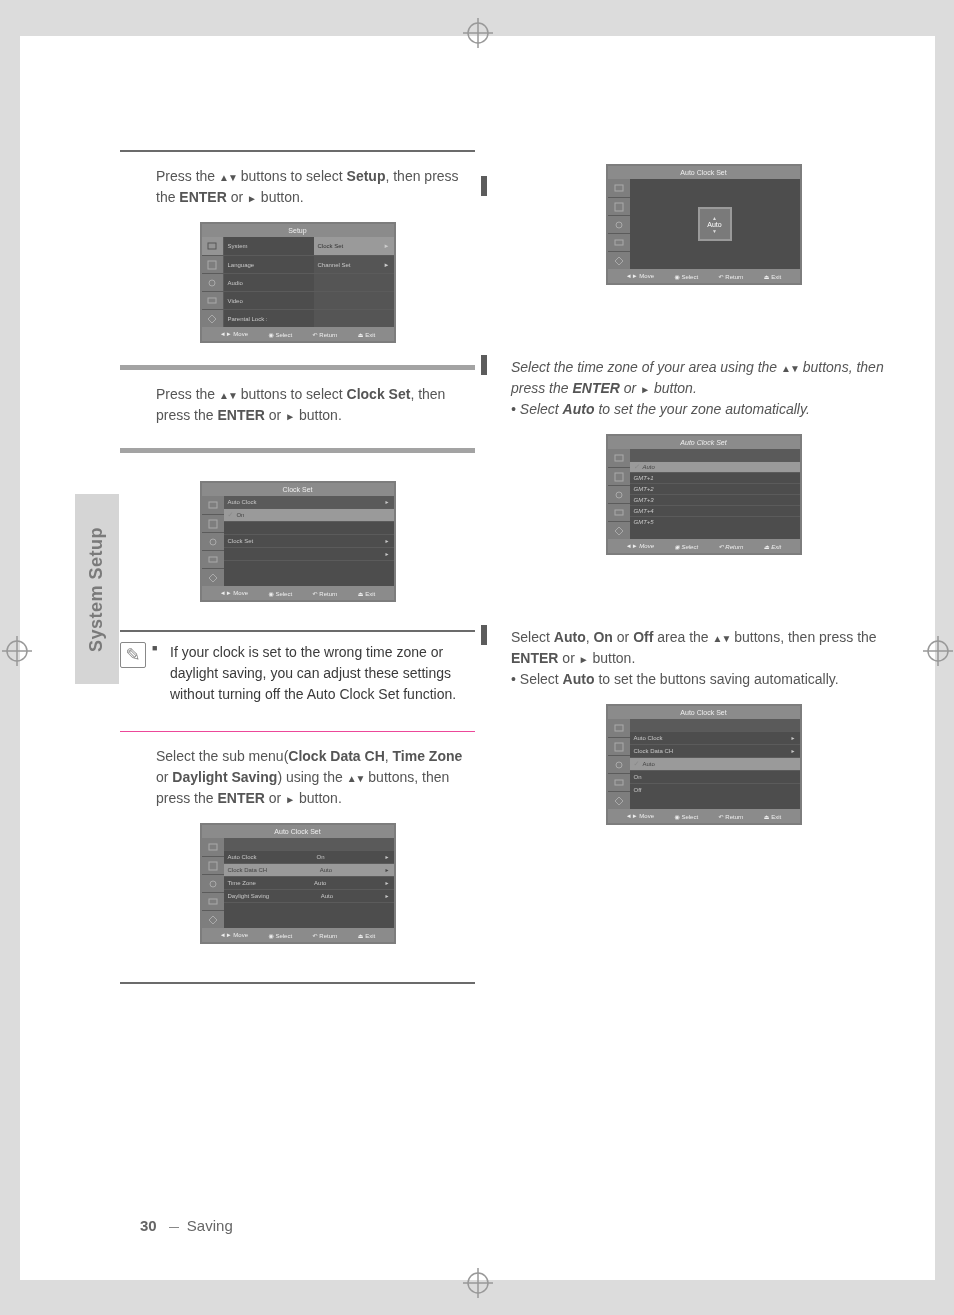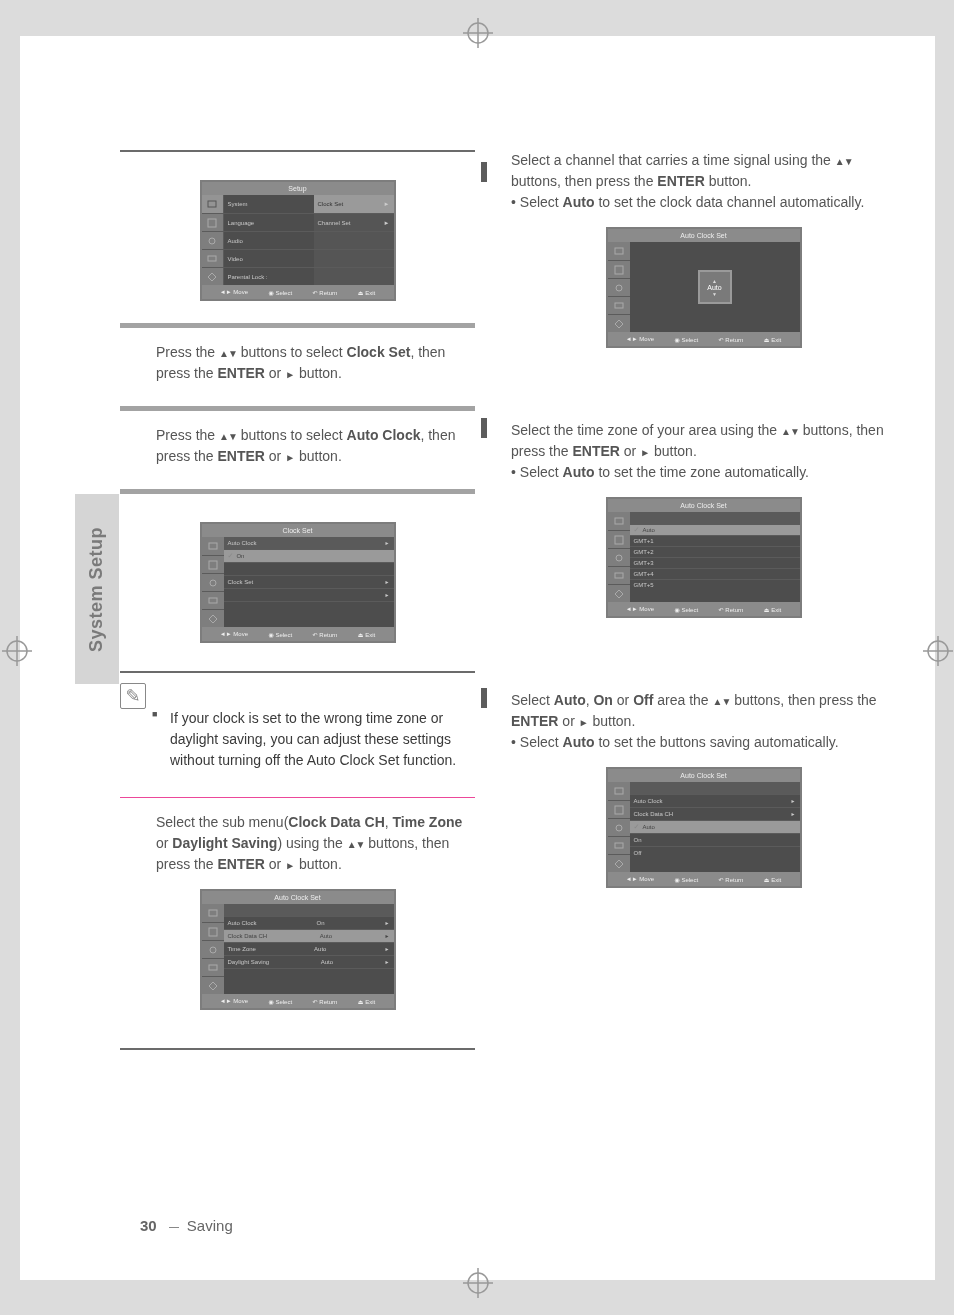--- a/index.html
+++ b/index.html
@@ -161,21 +161,21 @@
     padding: 10px 0 26px 0;
     border-top: 2px solid #6b6b6b;
     margin-top: 6px;
   }
   .note .nicon {
     width: 26px; height:26px; flex:none;
     border:1.5px solid #888; border-radius:2px;
     display:flex; align-items:center; justify-content:center;
     font-size: 18px; color:#888;
   }
-  .note .ntext { line-height:1.5; padding-left: 10px; position:relative;margin-top:25px;}
+  .note .ntext { line-height:1.5; padding-left: 10px; position:relative;}
   .note .ntext::before {
     content:"■"; position:absolute; left:-8px; top:0; font-size:9px; color:#555;
   }
 
   .right .step .body { padding-left: 0; }
   .bar {
     width: 6px;
     background: #5c5c5c;
     position: absolute;
     left: -30px;
@@ -231,20 +231,23 @@
 
   <div class="side-tab">
     <span>System Setup</span>
   </div>
 
   <div class="columns">
 
     <div class="col left">
 
       <div class="step thick">
+        <div class="body">
+          <span>Press the </span><span class="arrow-ud"></span><span> buttons to select </span><b>Setup</b><span>, then press the </span><b>ENTER</b><span> or </span><span class="arrow-r"></span><span> button.</span>
+        </div>
 
         <div class="osd">
           <div class="title"><span>Setup</span></div>
           <div class="row first">
               <div class="ico sel">
                 <svg class="mi" viewBox="0 0 10 10">
                   <rect x="1" y="2" width="8" height="6" fill="none" stroke="#555"></rect>
                 </svg>
               </div>
               <div class="lab">System</div>
@@ -300,25 +303,20 @@
             </div>
         </div>
       </div>
 
       <div class="step">
         <div class="body">
           <span>Press the </span><span class="arrow-ud"></span><span> buttons to select </span><b>Clock Set</b><span>, then press the </span><b>ENTER</b><span> or </span><span class="arrow-r"></span><span> button.</span>
         </div>
       </div>
 
-      <div class="step">
-        <div class="body">
-          <span>Press the </span><span class="arrow-ud"></span><span> buttons to select </span><b>Auto Clock</b><span>, then press the </span><b>ENTER</b><span> or </span><span class="arrow-r"></span><span> button.</span>
-        </div>
-      </div>
 
       <div class="step">
 
         <div class="osd">
           <div class="title"><span>Clock Set</span></div>
           <div class="bigpane">
             <div class="iconcol">
               <div class="ic first">
                   <svg class="mi" viewBox="0 0 10 10">
                     <rect x="1" y="2" width="8" height="6" fill="none" stroke="#aaa"></rect>
@@ -452,24 +450,20 @@
             </div>
         </div>
       </div>
       <div style="border-top:2px solid #6b6b6b; margin-top:16px;"></div>
     </div>
 
     <div class="col right">
 
       <div class="step noborder" style="padding-top:0; position:relative;">
         <div class="bar" style="height:20px;"></div>
-        <div class="body">
-          <span>Select a channel that carries a time signal using the </span><span class="arrow-ud"></span><span> buttons, then press the </span><b>ENTER</b><span> button.</span><br>
-          • <span>Select </span><b>Auto</b><span> to set the clock data channel automatically.</span>
-        </div>
         <div class="osd">
           <div class="title"><span>Auto Clock Set</span></div>
           <div class="bigpane">
             <div class="iconcol">
               <div class="ic first">
                   <svg class="mi" viewBox="0 0 10 10">
                     <rect x="1" y="2" width="8" height="6" fill="none" stroke="#aaa"></rect>
                   </svg>
                 </div>
               <div class="ic">
@@ -503,25 +497,25 @@
           </div>
           <div class="bottom">
               <span>◄► <span>Move</span></span>
               <span>◉ <span>Select</span></span>
               <span>↶ <span>Return</span></span>
               <span>⏏ <span>Exit</span></span>
             </div>
         </div>
       </div>
 
-      <div class="step noborder" style="margin-top:36px; position:relative;">
+      <div class="step noborder" style="margin-top:36px; position:relative;font-style:italic;">
         <div class="bar" style="height:20px;"></div>
         <div class="body">
           <span>Select the time zone of your area using the </span><span class="arrow-ud"></span><span> buttons, then press the </span><b>ENTER</b><span> or </span><span class="arrow-r"></span><span> button.</span><br>
-          • <span>Select </span><b>Auto</b><span> to set the time zone automatically.</span>
+          • <span>Select </span><b>Auto</b><span> to set the your zone automatically.</span>
         </div>
         <div class="osd">
           <div class="title"><span>Auto Clock Set</span></div>
           <div class="bigpane">
             <div class="iconcol">
               <div class="ic first">
                   <svg class="mi" viewBox="0 0 10 10">
                     <rect x="1" y="2" width="8" height="6" fill="none" stroke="#aaa"></rect>
                   </svg>
                 </div>

